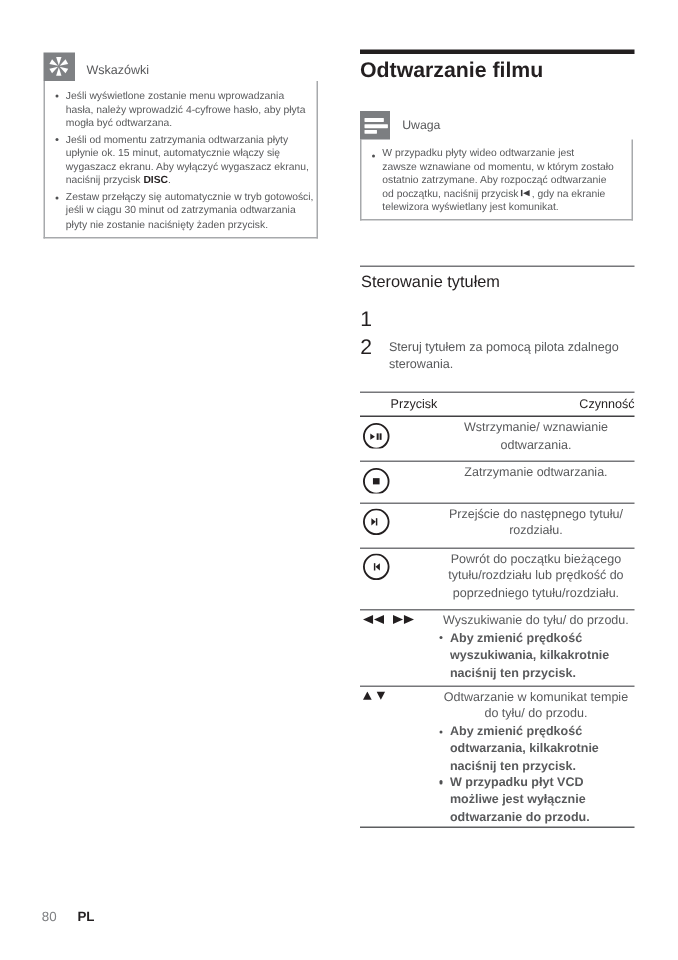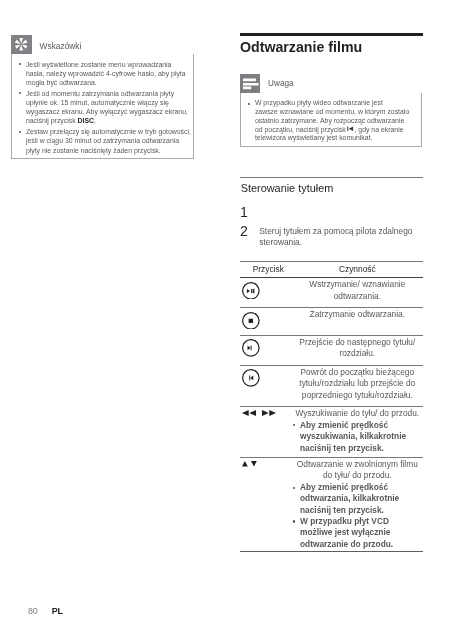--- a/index.html
+++ b/index.html
@@ -1,21 +1,21 @@
 <!DOCTYPE html>
 <html><head>
 <meta charset="utf-8">
 <style>
   html,body{margin:0;padding:0;}
   body{width:452px;height:640px;background:#ffffff;font-family:"Liberation Sans",sans-serif;
        color:#58595b;overflow:hidden;}
   .page{position:relative;width:452px;height:640px;}
 
   
-  .col-left{position:absolute;left:11px;top:34.8px;width:182.7px;}
+  .col-left{position:absolute;left:29px;top:34.8px;width:182.7px;}
   .tipbox-head{display:flex;align-items:flex-start;height:19.2px;}
   .tipbox-icon{width:21px;height:19.2px;background:#7f8184;display:flex;align-items:center;justify-content:center;flex:0 0 auto;}
   .tipbox-title{font-size:8.35px;color:#58595b;margin-left:7.6px;line-height:19.2px;position:relative;top:2.2px;}
   .tipbox-body{border:0.9px solid #a7a9ac;border-top:none;box-sizing:border-box;width:182.7px;
                padding:5.55px 1px 3.1px 6.3px;}
   ul.bl{list-style:none;margin:0;padding:0;}
   ul.bl li{position:relative;padding-left:7.6px;font-size:6.9px;line-height:9.25px;margin:0 0 1.4px 0;color:#58595b;}
   ul.bl li:last-child{margin-bottom:0;}
   ul.bl li::before{content:"";position:absolute;left:0.6px;top:3.7px;width:2px;height:2px;border-radius:50%;background:#4f5052;}
   b{font-weight:bold;color:#231f20;}
@@ -43,21 +43,21 @@
 
   
   ol.steps{position:absolute;left:0.1px;top:174.1px;list-style:none;margin:0;padding:0;width:183px;}
   ol.steps li{display:flex;margin-bottom:7.4px;}
   ol.steps li:last-child{margin-bottom:0;}
   .step-num{font-size:14.1px;color:#231f20;width:19.2px;flex:0 0 auto;line-height:11.3px;position:relative;top:-0.1px;}
   .step-txt{font-size:8.4px;line-height:11.3px;color:#58595b;width:163px;}
 
   
   table.btntable{position:absolute;left:0;top:227.2px;border-collapse:collapse;width:183px;}
-  table.btntable th{font-weight:normal;text-align:center;color:#231f20;font-size:8.4px;line-height:10px;
+  table.btntable th{font-weight:normal;text-align:right;color:#231f20;font-size:8.4px;line-height:10px;
      border-top:1.35px solid #76777a;border-bottom:1.6px solid #414042;padding:2.9px 0 2.6px 0;}
   table.btntable th:first-child{padding-left:4.9px;}
   table.btntable td{vertical-align:top;border-bottom:1.3px solid #76777a;padding:1.3px 0 5.0px 0;}
   table.btntable tr:last-child td{border-bottom:1.45px solid #5d5e60;}
   td.c-btn{width:49.5px;padding:3.6px 0 5.5px 2.1px!important;}
   td.c-act{padding-left:0!important;}
   .act-txt{font-size:8.35px;line-height:11.3px;color:#58595b;text-align:center;}
   ul.bl.sub{margin-top:0.5px;}
   ul.bl.sub li{font-size:8.35px;line-height:11.3px;padding-left:8.4px;margin-bottom:0;font-weight:bold;}
   ul.bl.sub li::before{left:1.3px;top:4.4px;width:2.1px;height:2.1px;}
@@ -183,21 +183,21 @@
               <div class="act-txt"><span>Przejście do następnego tytułu/</span><br><span>rozdziału.</span></div>
             </td>
           </tr>
           <tr>
             <td class="c-btn"><span class="ic ic-previous-track-circle-icon"><svg viewBox="0 0 40 40" width="17.7" height="17.7">
                   <circle cx="20" cy="20" r="18.6" fill="none" stroke="#231f20" stroke-width="2.8"></circle>
                   <path d="M25.4 14.6 L25.4 25.6 L18.8 20.1 Z" fill="#231f20"></path>
                   <rect x="16.4" y="14.6" width="2.2" height="11.0" fill="#231f20"></rect>
                 </svg></span></td>
             <td class="c-act">
-              <div class="act-txt"><span>Powrót do początku bieżącego</span><br><span>tytułu/rozdziału lub przejście do</span><br><span>poprzedniego tytułu/rozdziału.</span></div>
+              <div class="act-txt"><span>Powrót do początku bieżącego</span><br><span>tytułu/rozdziału lub prędkość do</span><br><span>poprzedniego tytułu/rozdziału.</span></div>
             </td>
           </tr>
           <tr>
             <td class="c-btn"><span class="ic ic-rewind-icon"><svg viewBox="0 0 28 12" width="14" height="6">
                   <path d="M13.4 0 L13.4 12 L0 6 Z" fill="#231f20"></path>
                   <path d="M28 0 L28 12 L14.6 6 Z" fill="#231f20"></path>
                 </svg></span><span class="ic ic-fast-forward-icon"><svg viewBox="0 0 28 12" width="14" height="6">
                   <path d="M0 0 L0 12 L13.4 6 Z" fill="#231f20"></path>
                   <path d="M14.6 0 L14.6 12 L28 6 Z" fill="#231f20"></path>
                 </svg></span></td>
@@ -208,21 +208,21 @@
               </ul>
             </td>
           </tr>
           <tr>
             <td class="c-btn"><span class="ic ic-triangle-up-icon"><svg viewBox="0 0 11.6 11" width="5.8" height="5.5">
                   <path d="M5.8 0 L11.6 11 L0 11 Z" fill="#231f20"></path>
                 </svg></span><span class="ic ic-triangle-down-icon"><svg viewBox="0 0 11.6 11" width="5.8" height="5.5">
                   <path d="M5.8 11 L0 0 L11.6 0 Z" fill="#231f20"></path>
                 </svg></span></td>
             <td class="c-act">
-              <div class="act-txt"><span>Odtwarzanie w zwolnionym filmu</span><br><span>do tyłu/ do przodu.</span></div>
+              <div class="act-txt"><span>Odtwarzanie w komunikat tempie</span><br><span>do tyłu/ do przodu.</span></div>
               <ul class="bl sub">
                 <li><span>Aby zmienić prędkość</span><br><span>odtwarzania, kilkakrotnie</span><br><span>naciśnij ten przycisk.</span></li>
                 <li><span>W przypadku płyt VCD</span><br><span>możliwe jest wyłącznie</span><br><span>odtwarzanie do przodu.</span></li>
               </ul>
             </td>
           </tr>
         </tbody>
     </table>
   </div>
 

